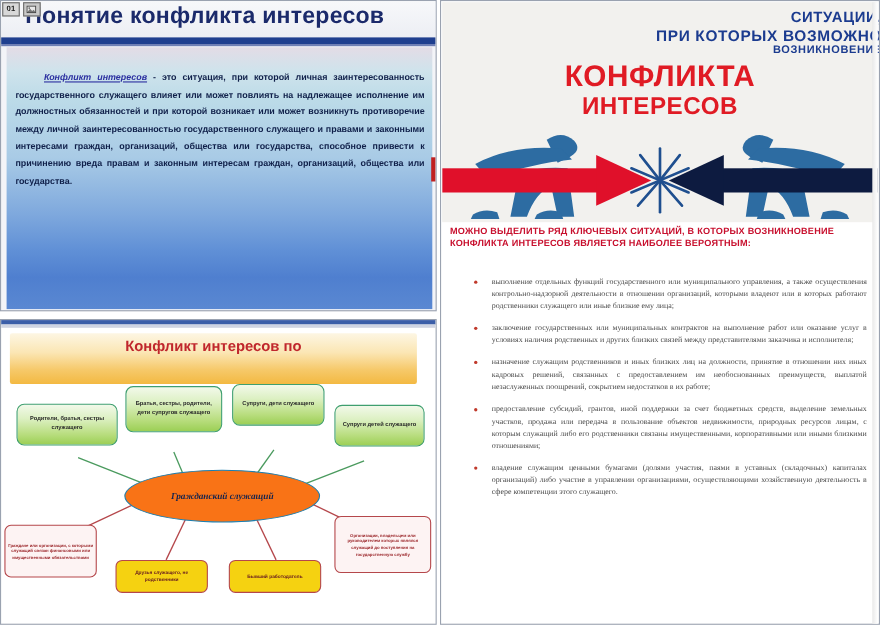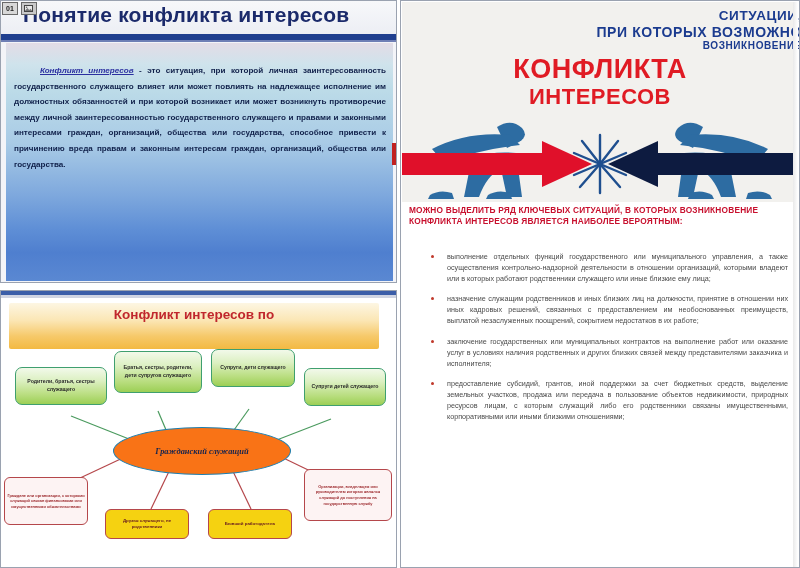--- a/index.html
+++ b/index.html
@@ -77,21 +77,21 @@
   .poster-art{position:absolute;left:1px;top:112px;width:396px;height:88px;}
 
   .redhead{position:absolute;left:8px;top:204px;width:382px;text-align:left;
         color:#c8102e;font-weight:700;font-size:8.3px;line-height:11.4px;
         font-family:"Liberation Sans",sans-serif;letter-spacing:0.2px;}
   .bullets{position:absolute;left:22px;top:250px;width:365px;}
   .bullet{position:relative;margin-bottom:9px;padding-left:24px;}
   .bullet::before{content:"";position:absolute;left:8px;top:4px;width:3px;height:3px;
         background:#c0392b;border-radius:50%;}
   .bullet span{display:block;font-size:7.2px;line-height:11.1px;color:#4a4a4a;
-        text-align:justify;font-family:Liberation Sans, sans-serif;}
+        text-align:justify;font-family:Liberation Serif, serif;}
   .r-edge{position:absolute;right:1px;top:1px;width:5px;height:566px;
         background:linear-gradient(90deg,#e9e9e9,#ffffff);}
 
   
   .corner{position:absolute;left:2px;top:2px;display:flex;gap:3px;z-index:30;}
   .badge{font-size:7px;line-height:9px;padding:1px 3px;background:#d8d8d8;color:#222;
         border:1px solid #6a6a6a;font-family:"Liberation Sans",sans-serif;font-weight:700;}
   .badge2{display:flex;align-items:center;justify-content:center;width:14px;height:11px;
         background:#c9c9c9;border:1px solid #6a6a6a;}
 </style>
@@ -216,25 +216,28 @@
       </g>
     </svg>
 
     <div class="redhead">МОЖНО ВЫДЕЛИТЬ РЯД КЛЮЧЕВЫХ СИТУАЦИЙ, В КОТОРЫХ ВОЗНИКНОВЕНИЕ КОНФЛИКТА ИНТЕРЕСОВ ЯВЛЯЕТСЯ НАИБОЛЕЕ ВЕРОЯТНЫМ:</div>
 
     <div class="bullets">
       <div class="bullet">
           <span>выполнение отдельных функций государственного или муниципального управления, а также осуществления контрольно-надзорной деятельности в отношении организаций, которыми владеют или в которых работают родственники служащего или иные близкие ему лица;</span>
         </div>
       <div class="bullet">
+          <span>заключение государственных или муниципальных контрактов на выполнение работ или оказание услуг в условиях наличия родственных и других близких связей между представителями заказчика и исполнителя;</span>
+        </div>
+      <div class="bullet">
           <span>назначение служащим родственников и иных близких лиц на должности, принятие в отношении них иных кадровых решений, связанных с предоставлением им необоснованных преимуществ, выплатой незаслуженных поощрений, сокрытием недостатков в их работе;</span>
         </div>
       <div class="bullet">
-          <span>заключение государственных или муниципальных контрактов на выполнение работ или оказание услуг в условиях наличия родственных и других близких связей между представителями заказчика и исполнителя;</span>
-        </div>
-      <div class="bullet">
           <span>предоставление субсидий, грантов, иной поддержки за счет бюджетных средств, выделение земельных участков, продажа или передача в пользование объектов недвижимости, природных ресурсов лицам, с которым служащий либо его родственники связаны имущественными, корпоративными или иными близкими отношениями;</span>
+        </div>
+      <div class="bullet">
+          <span>владение служащим ценными бумагами (долями участия, паями в уставных (складочных) капиталах организаций) либо участие в управлении организациями, осуществляющими хозяйственную деятельность в сфере компетенции этого служащего.</span>
         </div>
     </div>
     <div class="r-edge"></div>
   </div>
 
 </div>
 
 </body></html>

